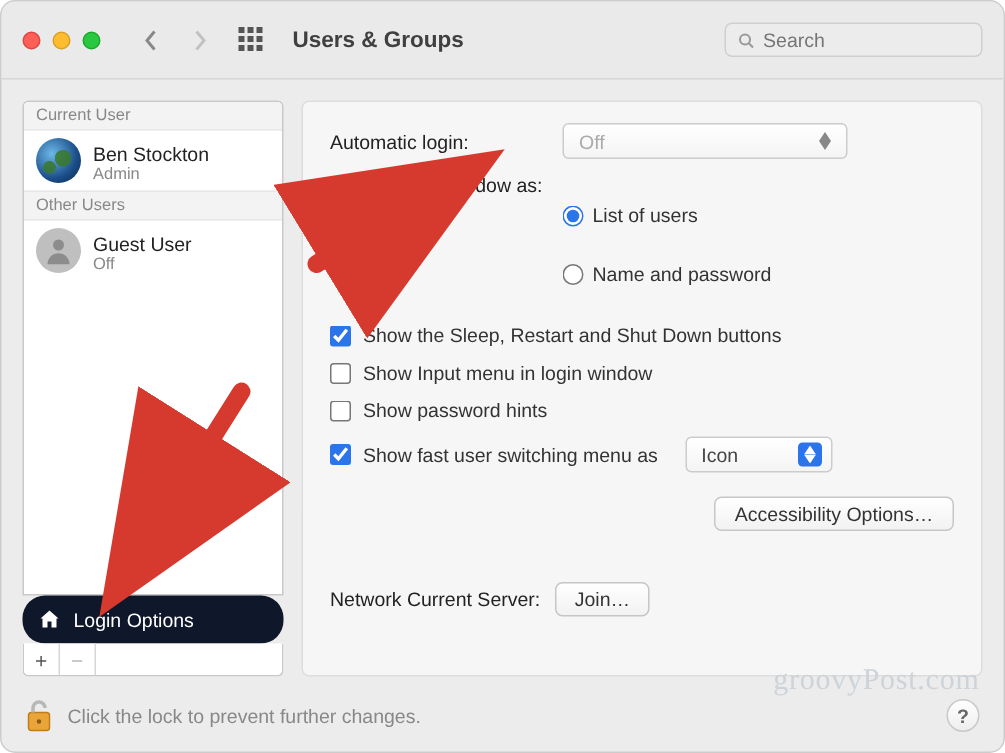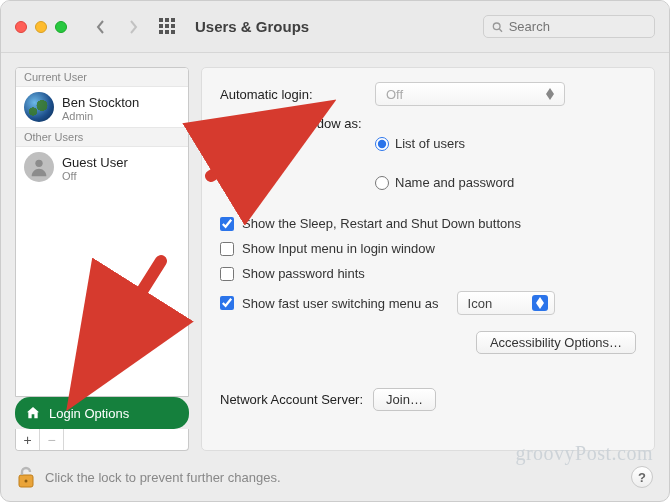--- a/index.html
+++ b/index.html
@@ -108,21 +108,21 @@
   }
   .avatar.generic {
     background: #bfbfbf;
   }
   .avatar.generic svg { width: 22px; height: 22px; fill: #8c8c8c; }
   .user-name { font-size: 13px; color: #222; line-height: 1.1; }
   .user-sub  { font-size: 11px; color: #888; }
 
   .login-options {
     display: flex; align-items: center; gap: 8px;
-    background: #15803d; color: #fff;
+    background: #0f172a; color: #fff;
     padding: 8px 10px;
     font-size: 13px;
     border-radius: 15px;
   }
   .login-options svg { width: 16px; height: 16px; fill: #fff; }
 
   .add-remove-bar {
     display: flex;
     border: 1px solid #c9c9c9;
     border-top: none;
@@ -355,21 +355,21 @@
         </div>
       </div>
 
       <div class="acc-row">
         <button class="btn wide">Accessibility Options…</button>
       </div>
 
       <div class="divider-space"></div>
 
       <div class="nas-row">
-        <div class="label-col" style="width:auto">Network Account Server:</div>
+        <div class="label-col" style="width:auto">Network Current Server:</div>
         <button class="btn">Join…</button>
       </div>
 
     </div>
   </div>
 
   <div class="footer">
     <div class="lock-icon">
       <svg viewBox="0 0 18 24" width="18" height="24">
         <rect x="2" y="10" width="14" height="12" rx="2" fill="#e9a43a" stroke="#c07e1b"></rect>

